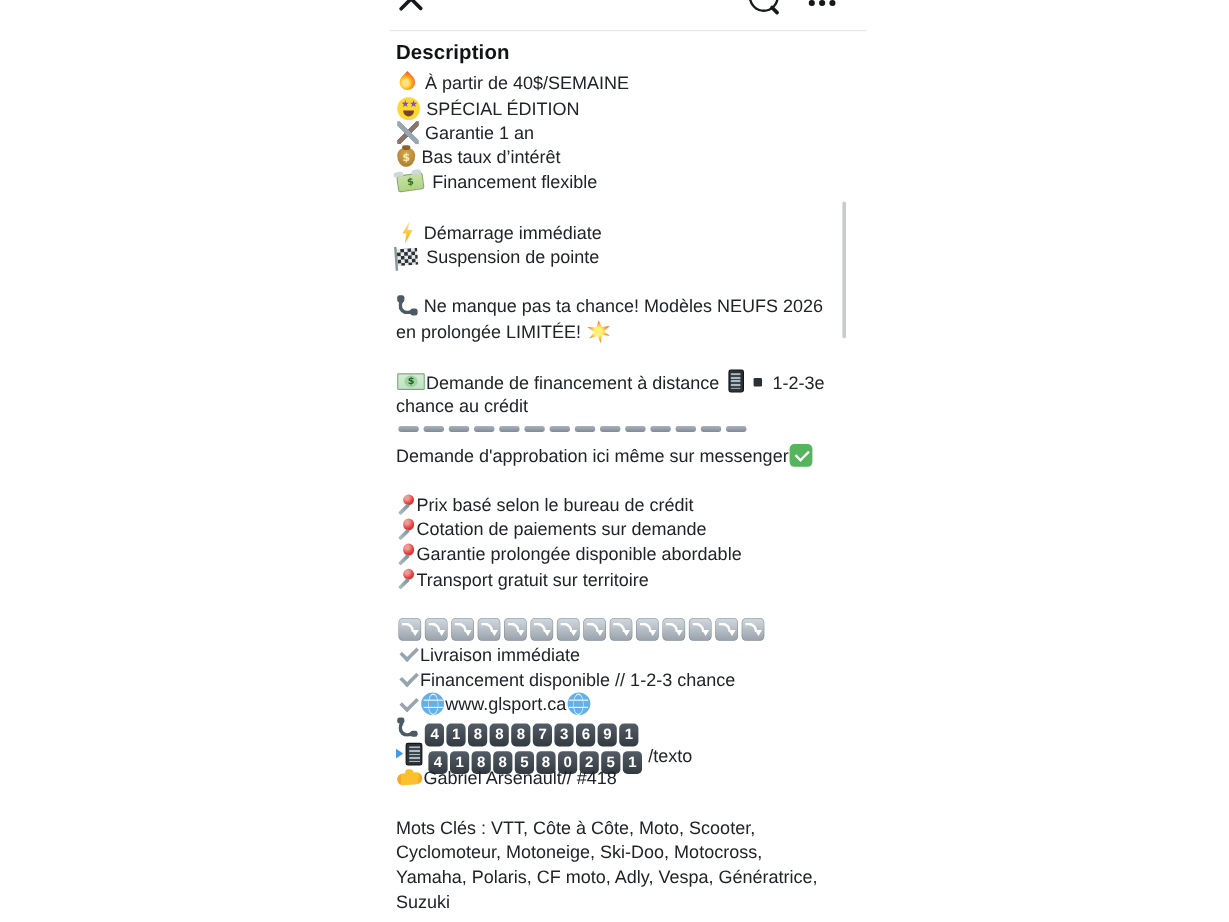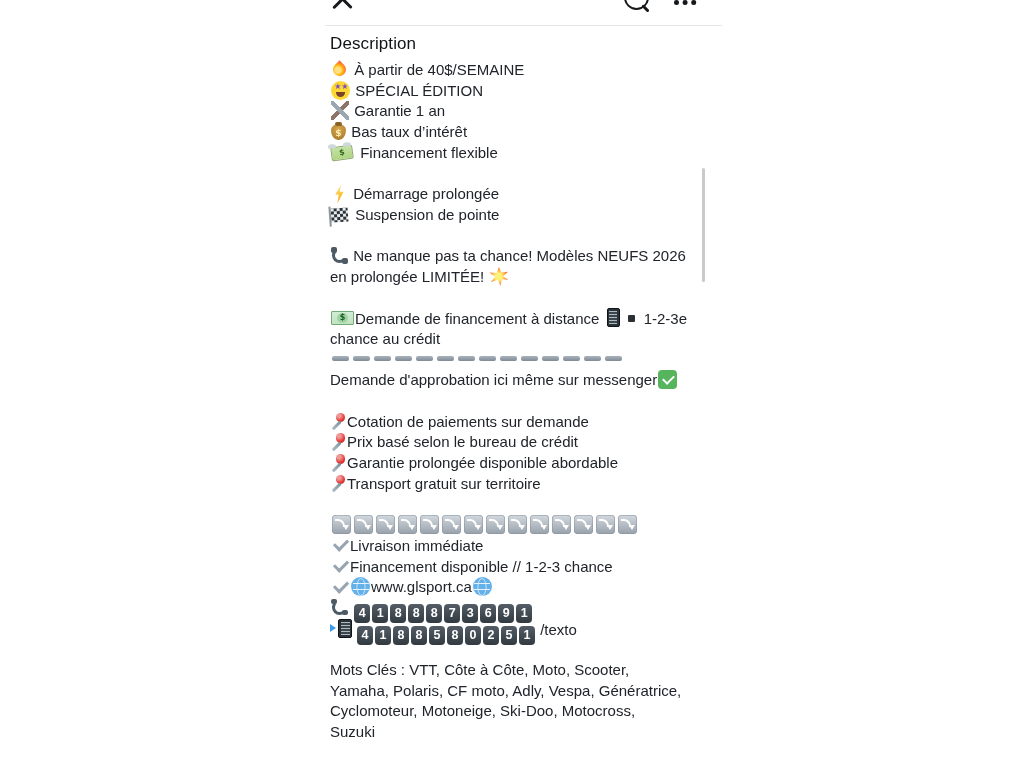--- a/index.html
+++ b/index.html
@@ -18,21 +18,21 @@
 
   .search-btn{position:absolute;left:624px;top:-15px;width:30px;height:32px;cursor:pointer;}
   .search-btn::before{content:"";position:absolute;left:0;top:0;width:21px;height:21px;border:2.6px solid #16191c;border-radius:50%;}
   .search-btn::after{content:"";position:absolute;left:20px;top:19px;width:2.7px;height:9px;background:#16191c;border-radius:1.5px;transform:rotate(-45deg);}
 
   .more-btn{position:absolute;left:674px;top:-1px;width:26px;height:8px;cursor:pointer;}
   .more-btn::before{content:"";position:absolute;top:1px;left:0;width:4.6px;height:4.6px;border-radius:50%;background:#16191c;box-shadow:8.6px 0 0 #16191c,17.2px 0 0 #16191c;}
 
   .topbar-divider{position:absolute;left:325px;top:25px;width:397px;height:1px;background:#e5e6e8;}
 
-  .section-title{position:absolute;left:330px;top:34px;font-size:17px;font-weight:400;color:#111417;letter-spacing:.1px;}
+  .section-title{position:absolute;left:330px;top:34px;font-size:17px;font-weight:700;color:#111417;letter-spacing:.1px;}
 
   .scrollbar-thumb{position:absolute;left:702px;top:168px;width:3px;height:114px;background:#c9cacc;border-radius:2px;cursor:pointer;}
 
   
   .description{position:absolute;left:330px;top:60px;width:375px;font-size:15px;color:#20242a;}
   .dline{height:20.7px;line-height:20.7px;white-space:pre;}
 
   
   .emoji{display:inline-block;position:relative;width:19px;height:19px;vertical-align:-4px;margin:0 1px;}
 
@@ -152,42 +152,43 @@
 
 <div class="section-title">Description</div>
 
 <div class="description" id="description">
     <div class="dline"><span class="emoji e-fire"></span><span> À partir de 40$/SEMAINE</span></div>
     <div class="dline"><span class="emoji e-star-struck"></span><span> SPÉCIAL ÉDITION</span></div>
     <div class="dline"><span class="emoji e-hammer-wrench"></span><span> Garantie 1 an</span></div>
     <div class="dline"><span class="emoji e-money-bag"></span><span> Bas taux d’intérêt</span></div>
     <div class="dline"><span class="emoji e-money-wings"></span><span> Financement flexible</span></div>
     <div class="dline"></div>
-    <div class="dline"><span class="emoji e-zap"></span><span> Démarrage prolongée</span></div>
+    <div class="dline"><span class="emoji e-zap"></span><span> Démarrage immédiate</span></div>
     <div class="dline"><span class="emoji e-checkered-flag"></span><span> Suspension de pointe</span></div>
     <div class="dline"></div>
     <div class="dline"><span class="emoji e-phone-receiver"></span><span> Ne manque pas ta chance! Modèles NEUFS 2026</span></div>
     <div class="dline"><span>en prolongée LIMITÉE! </span><span class="emoji e-collision"></span></div>
     <div class="dline"></div>
     <div class="dline"><span class="emoji e-dollar-banknote"></span><span>Demande de financement à distance </span><span class="emoji e-mobile-phone"></span><span class="emoji e-black-small-square"></span><span> 1-2-3e</span></div>
     <div class="dline"><span>chance au crédit</span></div>
     <div class="dline"><span class="emoji e-heavy-minus"></span><span class="emoji e-heavy-minus"></span><span class="emoji e-heavy-minus"></span><span class="emoji e-heavy-minus"></span><span class="emoji e-heavy-minus"></span><span class="emoji e-heavy-minus"></span><span class="emoji e-heavy-minus"></span><span class="emoji e-heavy-minus"></span><span class="emoji e-heavy-minus"></span><span class="emoji e-heavy-minus"></span><span class="emoji e-heavy-minus"></span><span class="emoji e-heavy-minus"></span><span class="emoji e-heavy-minus"></span><span class="emoji e-heavy-minus"></span></div>
     <div class="dline"><span>Demande d'approbation ici même sur messenger</span><span class="emoji e-check-mark-button"></span></div>
     <div class="dline"></div>
+    <div class="dline"><span class="emoji e-pushpin"></span><span>Prix basé selon le bureau de crédit</span></div>
     <div class="dline"><span class="emoji e-pushpin"></span><span>Cotation de paiements sur demande</span></div>
-    <div class="dline"><span class="emoji e-pushpin"></span><span>Prix basé selon le bureau de crédit</span></div>
     <div class="dline"><span class="emoji e-pushpin"></span><span>Garantie prolongée disponible abordable</span></div>
     <div class="dline"><span class="emoji e-pushpin"></span><span>Transport gratuit sur territoire</span></div>
     <div class="dline"></div>
     <div class="dline"><span class="emoji e-arrow-curving-down"></span><span class="emoji e-arrow-curving-down"></span><span class="emoji e-arrow-curving-down"></span><span class="emoji e-arrow-curving-down"></span><span class="emoji e-arrow-curving-down"></span><span class="emoji e-arrow-curving-down"></span><span class="emoji e-arrow-curving-down"></span><span class="emoji e-arrow-curving-down"></span><span class="emoji e-arrow-curving-down"></span><span class="emoji e-arrow-curving-down"></span><span class="emoji e-arrow-curving-down"></span><span class="emoji e-arrow-curving-down"></span><span class="emoji e-arrow-curving-down"></span><span class="emoji e-arrow-curving-down"></span></div>
     <div class="dline"><span class="emoji e-check-mark"></span><span>Livraison immédiate</span></div>
     <div class="dline"><span class="emoji e-check-mark"></span><span>Financement disponible // 1-2-3 chance</span></div>
     <div class="dline"><span class="emoji e-check-mark"></span><span class="emoji e-globe"></span><span>www.glsport.ca</span><span class="emoji e-globe"></span></div>
     <div class="dline"><span class="emoji e-phone-receiver"></span><span> </span><span class="keycap">4</span><span class="keycap">1</span><span class="keycap">8</span><span class="keycap">8</span><span class="keycap">8</span><span class="keycap">7</span><span class="keycap">3</span><span class="keycap">6</span><span class="keycap">9</span><span class="keycap">1</span></div>
     <div class="dline"><span class="emoji e-mobile-phone-arrow"></span><span class="keycap">4</span><span class="keycap">1</span><span class="keycap">8</span><span class="keycap">8</span><span class="keycap">5</span><span class="keycap">8</span><span class="keycap">0</span><span class="keycap">2</span><span class="keycap">5</span><span class="keycap">1</span><span> /texto</span></div>
+    <div class="dline"><span class="emoji e-handshake"></span><span>Gabriel Arsenault// #418</span></div>
     <div class="dline"></div>
     <div class="dline"><span>Mots Clés : VTT, Côte à Côte, Moto, Scooter,</span></div>
+    <div class="dline"><span>Cyclomoteur, Motoneige, Ski-Doo, Motocross,</span></div>
     <div class="dline"><span>Yamaha, Polaris, CF moto, Adly, Vespa, Génératrice,</span></div>
-    <div class="dline"><span>Cyclomoteur, Motoneige, Ski-Doo, Motocross,</span></div>
     <div class="dline"><span>Suzuki</span></div>
   </div>
 
 <div class="scrollbar-thumb"></div>
 
 </body></html>

